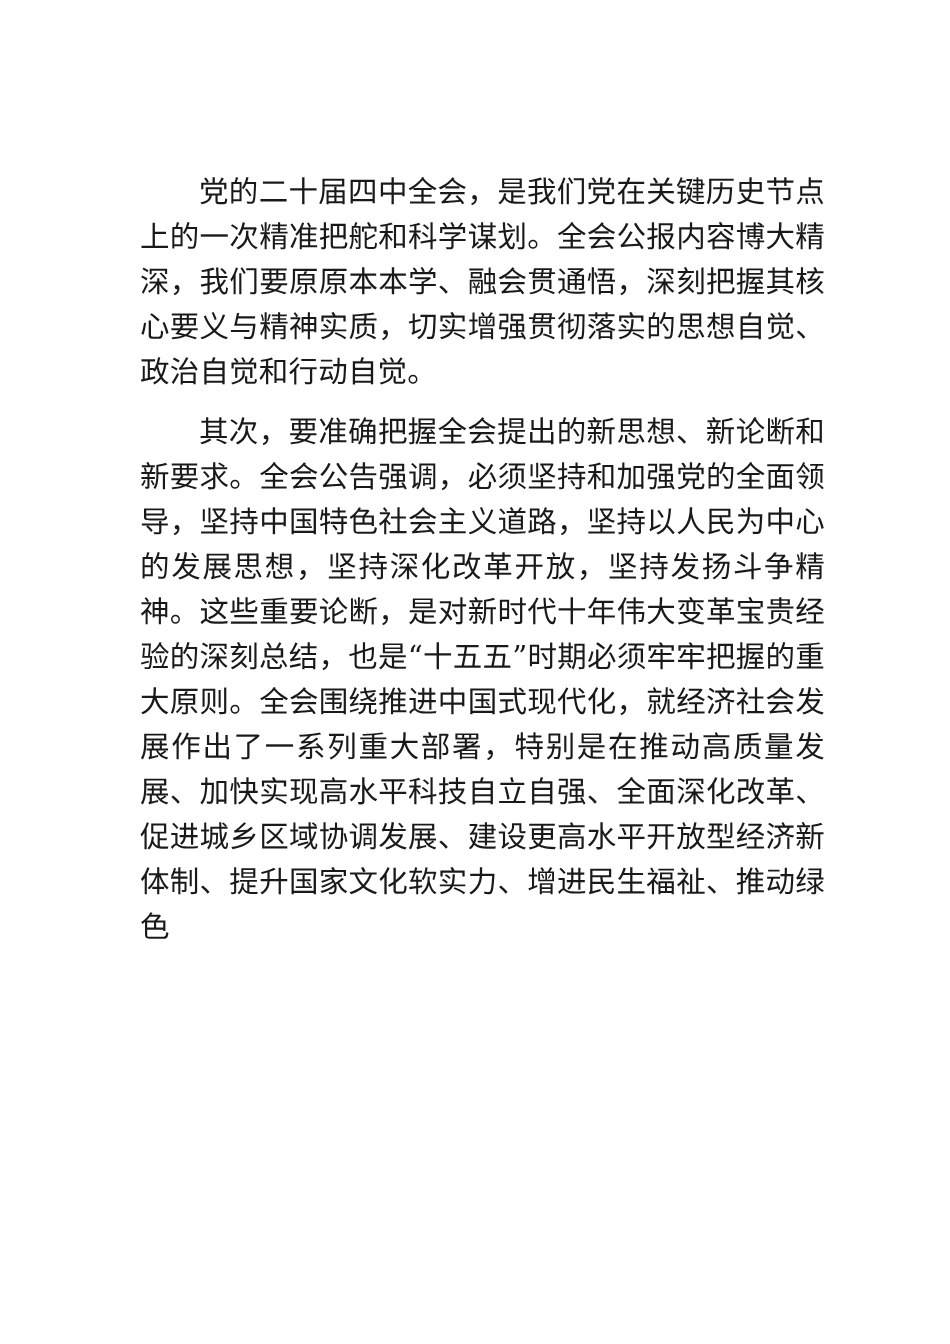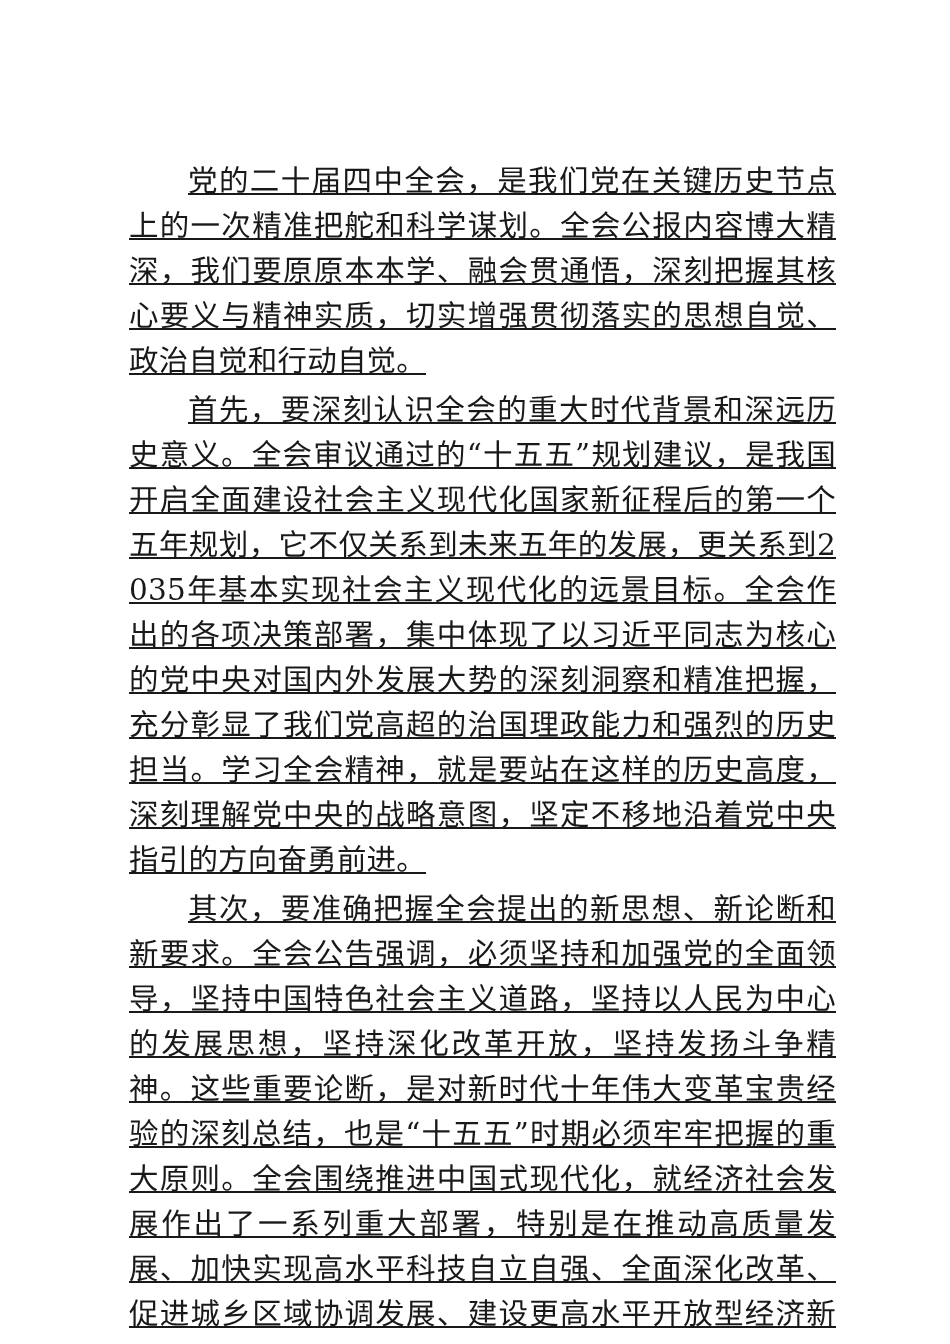--- a/index.html
+++ b/index.html
@@ -19,41 +19,39 @@
   }
 
   .doc-body {
     position: absolute;
     left: 125px;
     top: 155px;
     width: 715px;
   }
 
   .para {
-    margin: 4px;
+    margin: 15px;
     padding: 0;
     font-family: "DejaVu Serif", "Liberation Serif", serif;
     font-size: 29.5px;
     line-height: 45px;
     color: #191919;
     text-align: justify;
     text-justify: inter-character;
     text-indent: 2em;
     letter-spacing: 0.2px;
     word-break: break-all;
-    text-decoration: underline;
     -webkit-font-smoothing: antialiased;
   }
 
   .para + .para {
     margin-top: 0;
   }
 </style>
 </head>
 <body>
 
 <div class="page">
   <div class="doc-body">
     <p class="para">党的二十届四中全会，是我们党在关键历史节点上的一次精准把舵和科学谋划。全会公报内容博大精深，我们要原原本本学、融会贯通悟，深刻把握其核心要义与精神实质，切实增强贯彻落实的思想自觉、政治自觉和行动自觉。</p>
-    <p class="para">首先，要深刻认识全会的重大时代背景和深远历史意义。全会审议通过的“十五五”规划建议，是我国开启全面建设社会主义现代化国家新征程后的第一个五年规划，它不仅关系到未来五年的发展，更关系到2035年基本实现社会主义现代化的远景目标。全会作出的各项决策部署，集中体现了以习近平同志为核心的党中央对国内外发展大势的深刻洞察和精准把握，充分彰显了我们党高超的治国理政能力和强烈的历史担当。学习全会精神，就是要站在这样的历史高度，深刻理解党中央的战略意图，坚定不移地沿着党中央指引的方向奋勇前进。</p>
     <p class="para">其次，要准确把握全会提出的新思想、新论断和新要求。全会公告强调，必须坚持和加强党的全面领导，坚持中国特色社会主义道路，坚持以人民为中心的发展思想，坚持深化改革开放，坚持发扬斗争精神。这些重要论断，是对新时代十年伟大变革宝贵经验的深刻总结，也是“十五五”时期必须牢牢把握的重大原则。全会围绕推进中国式现代化，就经济社会发展作出了一系列重大部署，特别是在推动高质量发展、加快实现高水平科技自立自强、全面深化改革、促进城乡区域协调发展、建设更高水平开放型经济新体制、提升国家文化软实力、增进民生福祉、推动绿色</p>
   </div>
 </div>
 
 </body></html>

